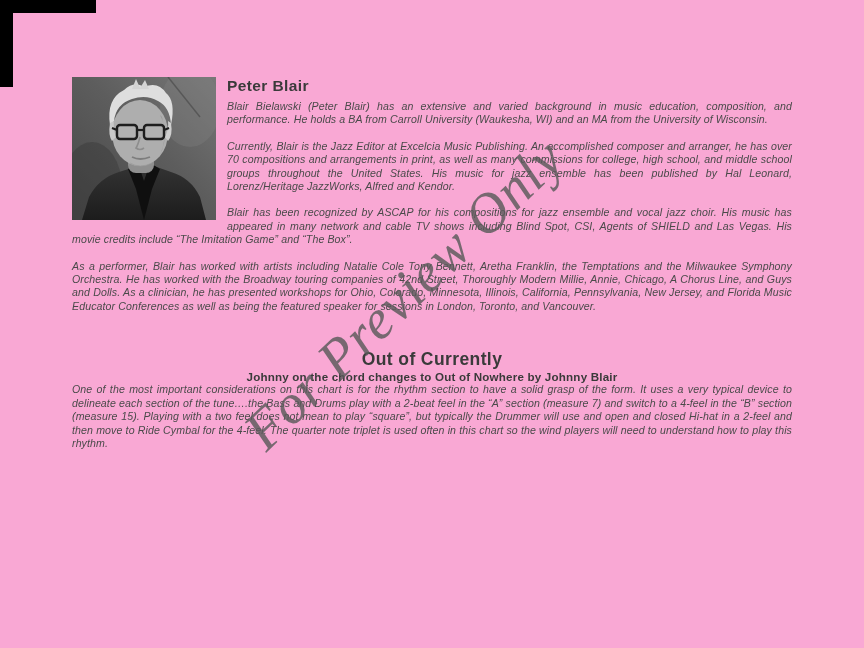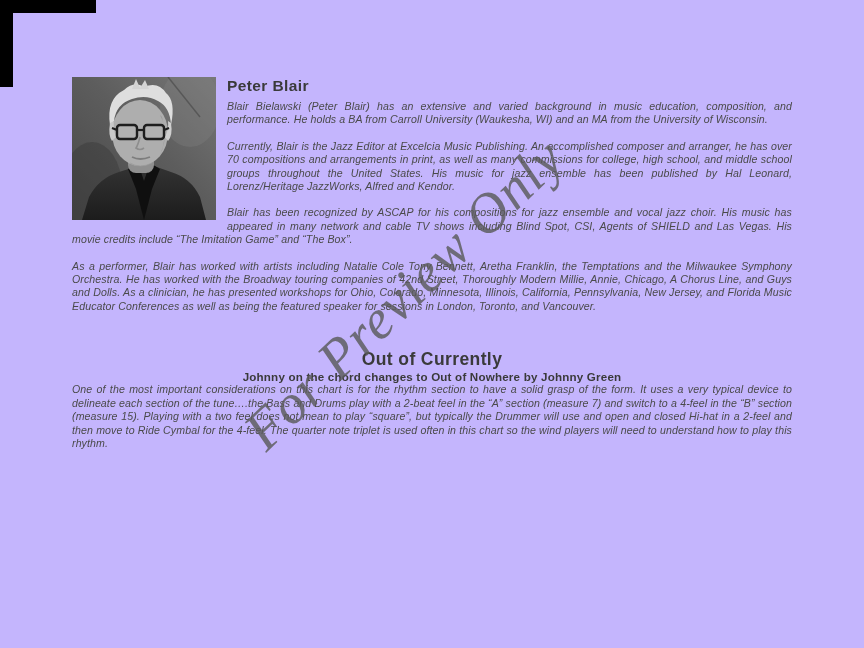--- a/index.html
+++ b/index.html
@@ -1,21 +1,21 @@
 <!DOCTYPE html>
 <html><head>
 <meta charset="utf-8">
 <style>
   html,body { margin:0; padding:0; }
   body {
     width:864px; height:648px; position:relative; overflow:hidden;
     background:#ffffff;
     font-family:"Liberation Sans", sans-serif;
   }
-  .page { position:absolute; inset:0; background:#c4b5fd; }
+  .page { position:absolute; inset:0; background:#f9a8d4; }
 
   
   .corner-h { position:absolute; left:0; top:0; width:96px; height:13px; background:#000; }
   .corner-v { position:absolute; left:0; top:0; width:13px; height:87px; background:#000; }
 
   .content { position:absolute; left:72px; top:77px; width:720px; }
 
   .photo {
     float:left; width:144px; height:143px; margin:0 11px 5px 0;
     overflow:hidden; background:#565656;
@@ -111,21 +111,21 @@
     <h1 class="author-name">Peter Blair</h1>
 
     <p class="body">Blair Bielawski (Peter Blair)  has an extensive and varied background in music education, composition, and performance. He holds a BA from Carroll University (Waukesha, WI) and an MA from the University of Wisconsin.</p>
     <p class="body">Currently, Blair is the Jazz Editor at Excelcia Music Publishing. An accomplished composer and arranger, he has over 70 compositions and arrangements in print, as well as many commissions for college, high school, and middle school groups throughout the United States. His music for jazz ensemble has been published by Hal Leonard, Lorenz/Heritage JazzWorks, Alfred and Kendor.</p>
     <p class="body">Blair has been recognized by ASCAP for his compositions for jazz ensemble and vocal jazz choir. His music has appeared in many network and cable TV shows including Blind Spot, CSI, Agents of SHIELD and Las Vegas. His movie credits include “The Imitation Game” and “The Box”.</p>
     <p class="body">As a performer, Blair has worked with artists including Natalie Cole Tony Bennett, Aretha Franklin, the Temptations and the Milwaukee Symphony Orchestra. He has worked with the Broadway touring companies of 42nd Street, Thoroughly Modern Millie, Annie, Chicago, A Chorus Line, and Guys and Dolls. As a clinician, he has presented workshops for Ohio, Colorado, Minnesota, Illinois, California, Pennsylvania, New Jersey, and Florida Music Educator Conferences as well as being the featured speaker for sessions in London, Toronto, and Vancouver.</p>
 
     <div class="piece">
       <h2>Out of Currently</h2>
       <div class="subtitle">
-        <span>Johnny on the chord changes to </span><span class="it">Out of Nowhere</span><span> by Johnny Green</span>
+        <span>Johnny on the chord changes to </span><span class="it">Out of Nowhere</span><span> by Johnny Blair</span>
       </div>
     </div>
 
     <p class="body piece-desc">One of the most important considerations on this chart is for the rhythm section to have a solid grasp of the form. It uses a very typical device to delineate each section of the tune….the Bass and Drums play with a 2-beat feel in the “A” section (measure 7) and switch to a 4-feel in the “B” section (measure 15). Playing with a two feel does not mean to play “square”, but typically the Drummer will use and open and closed Hi-hat in a 2-feel and then move to Ride Cymbal for the 4-feel. The quarter note triplet is used often in this chart so the wind players will need to understand how to play this rhythm.</p>
 
   </div>
 
   <div class="watermark">For Preview Only</div>
 
 </div>

